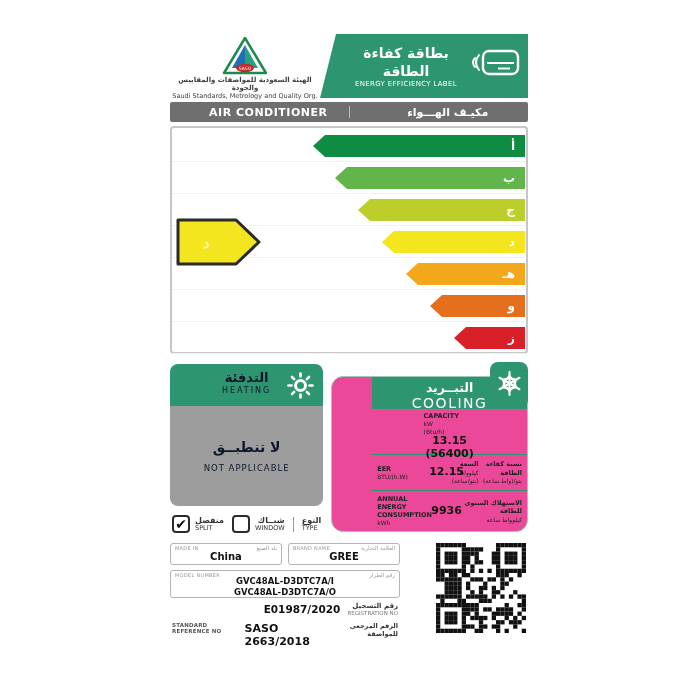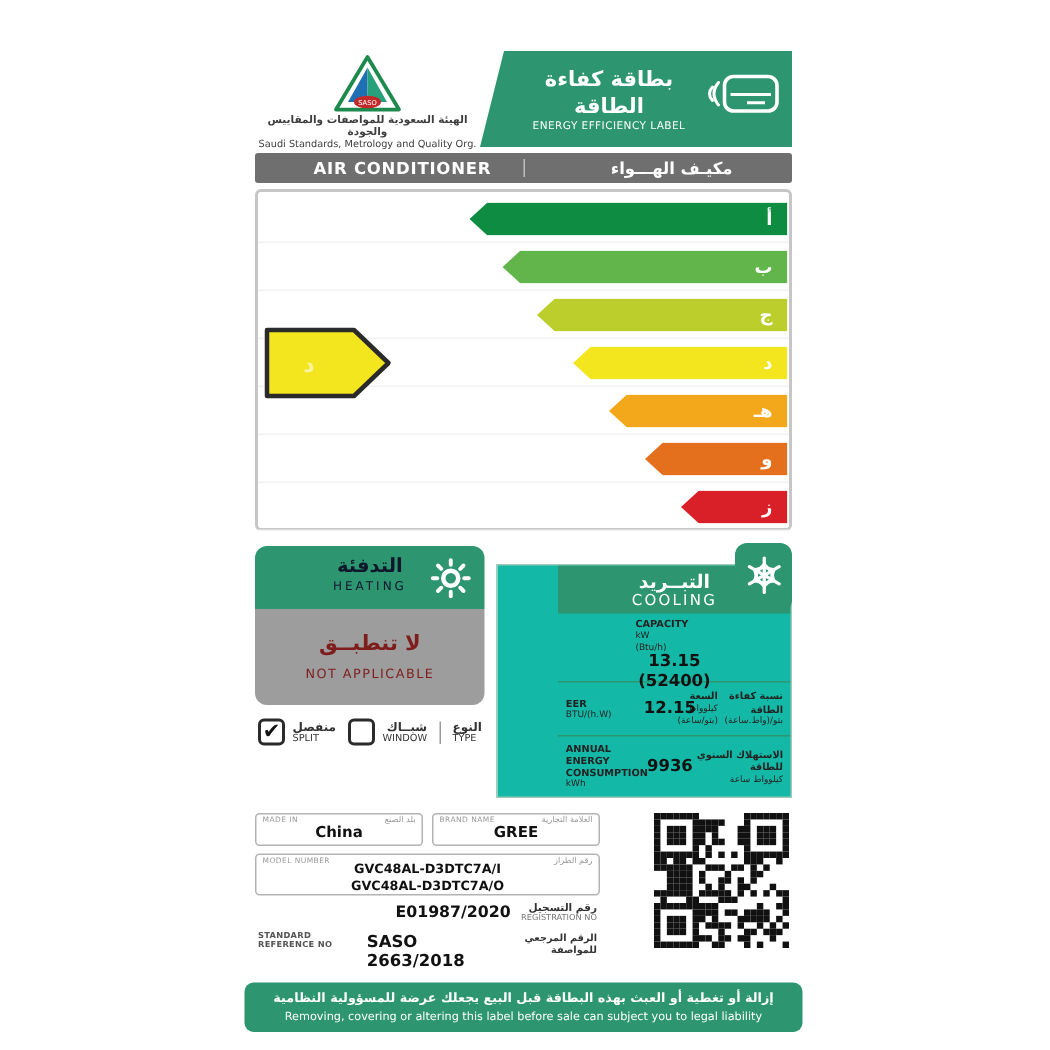--- a/index.html
+++ b/index.html
@@ -46,42 +46,42 @@
   .indicator { position:absolute; left:4px; width:86px; height:48px; }
 
   
   .mid { display:flex; gap:8px; margin-top:10px; align-items:flex-start; }
   .heat-col { width:177px; }
   .heat-head { background:var(--green); border-radius:8px 8px 0 0; height:42px;
     text-align:center; color:#0f172a; padding-top:6px; position:relative; }
   .heat-head .h-ar { font-size:13px; font-weight:bold; line-height:1.2; }
   .heat-head .h-en { font-size:8px; letter-spacing:2px; }
   .sun { position:absolute; right:9px; top:8px; }
-  .heat-body { background:var(--heatgray); border-radius:0 0 8px 8px; height:64px;
-    display:flex; flex-direction:column; align-items:center; justify-content:center; color:#7f1d1d; }
+  .heat-body { background:var(--heatgray); border-radius:0 0 8px 8px; height:100px;
+    display:flex; flex-direction:column; align-items:center; justify-content:center; color:#0f172a; }
   .na-ar { font-size:14px; font-weight:bold; letter-spacing:1px; }
   .na-en { font-size:8.5px; letter-spacing:1px; margin-top:8px; }
 
   .type-row { margin-top:9px; display:flex; align-items:center; justify-content:space-between; padding:0 2px; }
   .type-item { display:flex; align-items:center; gap:5px; }
   .cb { width:18px; height:18px; background:#fff; border:2px solid #2b2b2b; border-radius:4px;
     display:flex; align-items:center; justify-content:center; }
   .cb span { font-size:14px; font-weight:bold; color:#111; line-height:1; }
   .lbl2 { display:flex; flex-direction:column; line-height:1.15; }
   .lbl2 .l-ar { font-size:8px; font-weight:bold; color:#333; }
   .lbl2 .l-en { font-size:6.5px; color:#333; }
   .type-div { border-left:1px solid #999; height:15px; }
 
   .cool-col { flex:1; position:relative; }
   .snow-tab { position:absolute; top:-2px; right:0; width:38px; height:46px; background:var(--green);
     border-radius:8px; display:flex; align-items:center; justify-content:center; z-index:2; }
-  .cool-panel { margin-top:12px; border:1px solid #9ec9b6; border-radius:0; overflow:hidden; background:#14b8a6;padding-left:40px; }
+  .cool-panel { margin-top:12px; border:1px solid #9ec9b6; border-radius:12px; overflow:hidden; background:#ec4899;padding-left:40px; }
   .cool-head { background:var(--green); height:32px; text-align:center; color:#fff; padding-top:3px; }
   .cool-head .h-ar { font-size:12.5px; font-weight:bold; line-height:1.2; }
-  .cool-head .h-en { font-size:10px; letter-spacing:1.5px; }
+  .cool-head .h-en { font-size:14px; letter-spacing:1.5px; }
   .c-row { display:flex; align-items:center; padding:3px 5px; border-bottom:1px solid var(--green); }
   .c-row:last-child { border-bottom:none; }
   .c-row-1 { height:46px;flex-direction:column; } .c-row-2 { height:36px; } .c-row-3 { height:40px; }
   .c-en { width:52px; line-height:1.25; color:#222; }
   .c-en .b { font-size:6.5px; font-weight:bold; display:block; }
   .c-en .s { font-size:6px; display:block; }
   .c-val { flex:1; text-align:center; font-size:11px; font-weight:bold; color:#111; line-height:1.15; }
   .c-ar { width:58px; text-align:right; line-height:1.3; color:#222; }
   .c-ar .b { font-size:6.5px; font-weight:bold; display:block; }
   .c-ar .s { font-size:6px; display:block; }
@@ -286,21 +286,21 @@
           </div>
 
           <div class="c-row c-row-1">
             <div class="c-en">
               <span class="b">CAPACITY</span>
               <span class="s">kW</span>
               <span class="s">(Btu/h)</span>
             </div>
             <div class="c-val">
               <div>13.15</div>
-              <div>(52400)</div>
+              <div>(56400)</div>
             </div>
             <div class="c-ar" dir="rtl">
               <span class="b">السعة</span>
               <span class="s">كيلوواط</span>
               <span class="s">(بتو/ساعة)</span>
             </div>
           </div>
 
           <div class="c-row c-row-2">
             <div class="c-en">
@@ -604,19 +604,15 @@
             <rect x="21.428571428571427" y="85.71428571428571" width="4.285714285714286" height="4.285714285714286" fill="#111111"></rect>
             <rect x="25.714285714285715" y="85.71428571428571" width="4.285714285714286" height="4.285714285714286" fill="#111111"></rect>
             <rect x="38.57142857142857" y="85.71428571428571" width="4.285714285714286" height="4.285714285714286" fill="#111111"></rect>
             <rect x="42.857142857142854" y="85.71428571428571" width="4.285714285714286" height="4.285714285714286" fill="#111111"></rect>
             <rect x="60" y="85.71428571428571" width="4.285714285714286" height="4.285714285714286" fill="#111111"></rect>
             <rect x="68.57142857142857" y="85.71428571428571" width="4.285714285714286" height="4.285714285714286" fill="#111111"></rect>
             <rect x="85.71428571428571" y="85.71428571428571" width="4.285714285714286" height="4.285714285714286" fill="#111111"></rect>
           </svg></div>
     </div>
 
-    <div class="footer">
-      <div class="f-ar" dir="rtl">إزالة أو تغطية أو العبث بهذه البطاقة قبل البيع يجعلك عرضة للمسؤولية النظامية</div>
-      <div class="f-en">Removing, covering or altering this label before sale can subject you to legal liability</div>
-    </div>
 
   </div>
 </div>
 
 </body></html>

